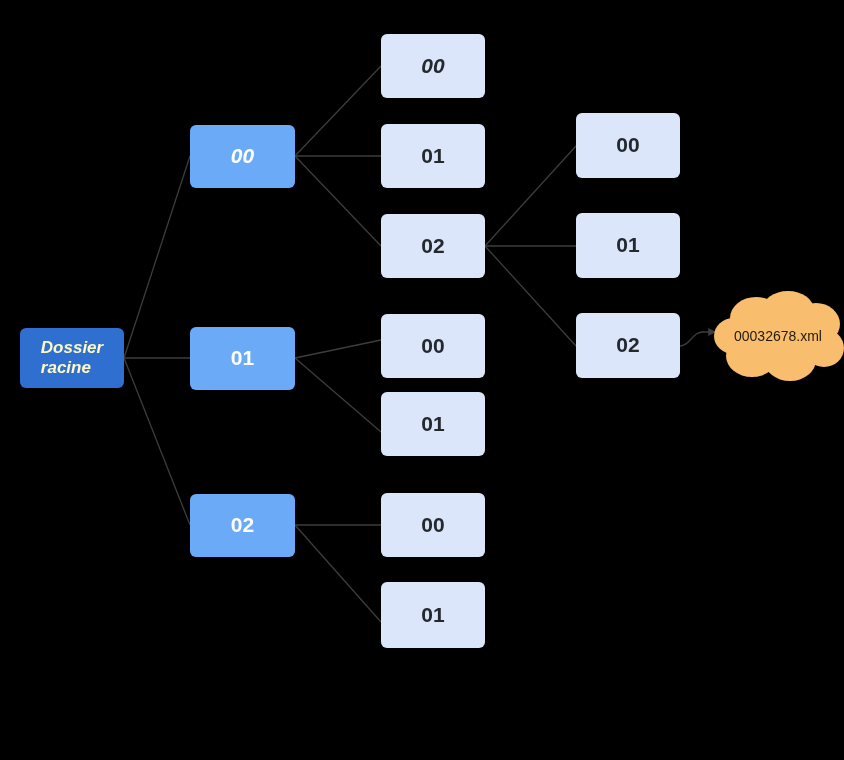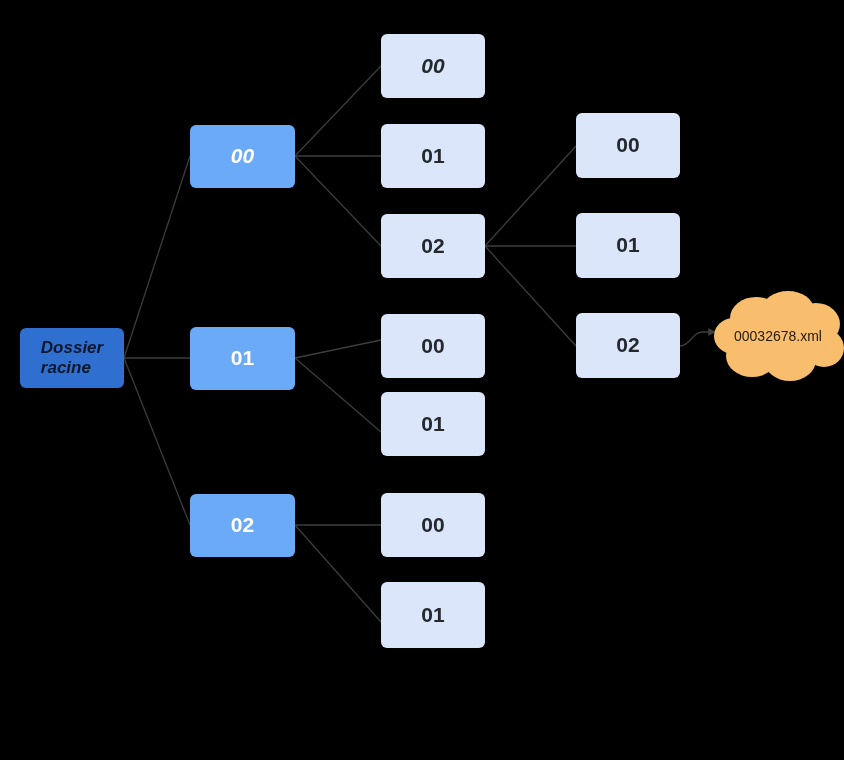--- a/index.html
+++ b/index.html
@@ -28,21 +28,21 @@
     display: flex;
     align-items: center;
     justify-content: center;
     text-align: left;
     border-radius: 6px;
     line-height: 1.15;
     white-space: pre-line;
   }
   .node-root {
     background: #2f6fd0;
-    color: #0f172a;
+    color: #fef9c3;
     font-weight: bold;
     font-style: italic;
     font-size: 17px;
   }
   .node-l1 {
     background: #6aaaf7;
     color: #ffffff;
     font-weight: bold;
     font-size: 21px;
   }

